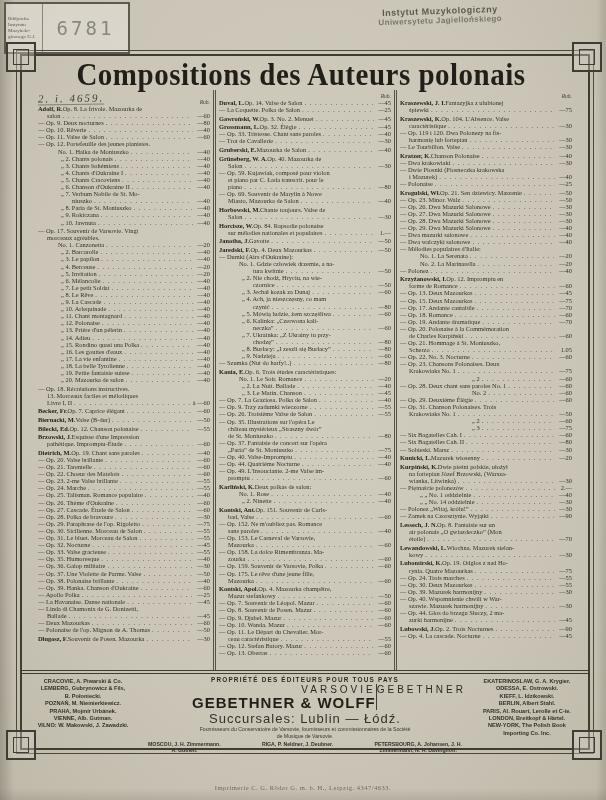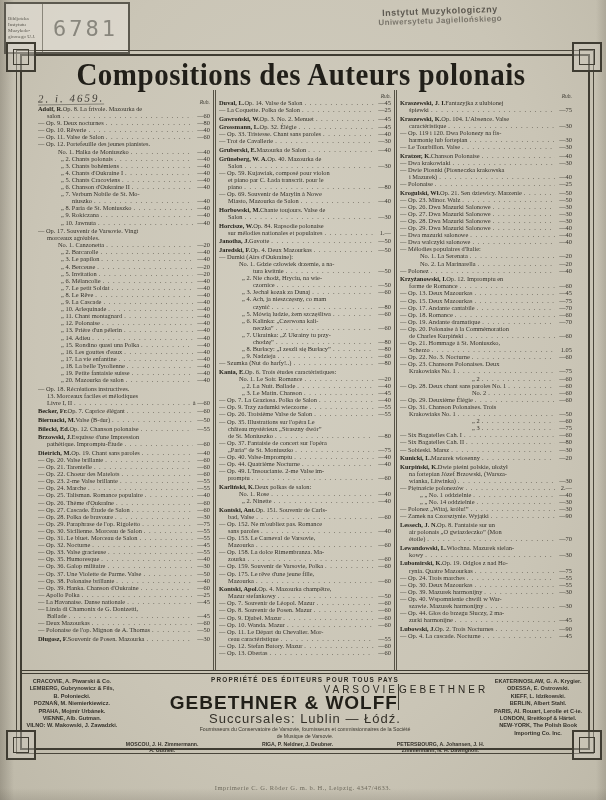--- a/index.html
+++ b/index.html
@@ -7,21 +7,21 @@
     background:
       linear-gradient(90deg, rgba(74,68,56,.28), rgba(74,68,56,0) 14px),
       linear-gradient(270deg, rgba(74,68,56,.18), rgba(74,68,56,0) 10px),
       linear-gradient(0deg, rgba(74,68,56,.15), rgba(74,68,56,0) 12px),
       radial-gradient(ellipse at 50% 42%, #d2cec0 0%, #cac5b6 62%, #beb9a9 100%);
     color:#35322b; font-family:"Liberation Serif","DejaVu Serif",serif;}
   
   .stamp-box{position:absolute;left:4px;top:2px;width:122px;height:48px;border:2px solid #5c594f;
     background:rgba(223,219,209,.75);display:flex;align-items:center;}
   .stamp-side{width:34px;font-size:5px;line-height:6px;color:#5a574e;padding-left:2px;border-right:1px solid #8a867a;height:100%;display:flex;flex-direction:column;justify-content:center;}
-  .stamp-num{flex:1;text-align:center;font-size:22px;letter-spacing:3px;color:#7b7970;font-family:"DejaVu Sans Mono",monospace;opacity:.85;}
+  .stamp-num{flex:1;text-align:center;font-size:19px;letter-spacing:3px;color:#7b7970;font-family:"DejaVu Sans Mono",monospace;opacity:.85;}
   .stamp-right{position:absolute;left:330px;top:6px;width:220px;text-align:center;color:#524e46;
     font-family:"Liberation Sans",sans-serif;transform:rotate(-2deg);opacity:.9;}
   .stamp-right .l1{font-size:9px;font-weight:bold;letter-spacing:.5px;}
   .stamp-right .l2{font-size:8px;font-weight:bold;opacity:.75;letter-spacing:.4px;}
   
   .frame{position:absolute;left:20px;right:16px;top:54px;bottom:50px;border:2px solid #3f3c32;
     display:flex;flex-direction:column;}
   .frame::before{content:'';position:absolute;inset:-6px;border:1px solid #4a463b;pointer-events:none;}
   .corner{position:absolute;width:30px;height:30px;pointer-events:none;}
   .corner::before{content:'';position:absolute;inset:0;border:2px solid #3f3c32;background:rgba(210,206,196,.4);}
@@ -52,21 +52,21 @@
   .i1{padding-left:9px;} .i2{padding-left:20px;} .i3{padding-left:23px;} .i4{padding-left:34px;} .i5{padding-left:72px;}
   
   .foot{border-top:4px double #3f3c32;display:flex;height:74px;font-family:"Liberation Sans",sans-serif;}
   .agents{width:142px;font-size:5.6px;line-height:7.4px;text-align:center;color:#34312a;padding-top:4px;font-weight:bold;}
   .fc{flex:1;text-align:center;padding-top:2px;}
   .prop{font-size:6.4px;font-weight:bold;letter-spacing:1.2px;color:#2e2b24;}
   .pubrow{display:flex;margin-top:1px;}
   .pub{flex:1;}
   .pub + .pub{border-left:1px solid #3f3c32;}
   .pubcity{font-size:10px;font-weight:normal;letter-spacing:3px;color:#2b2820;text-align:right;}
-  .pubname{font-size:19px;font-weight:bold;letter-spacing:1px;color:#211f18;line-height:15px;white-space:nowrap;margin-left:48px;}
+  .pubname{font-size:15px;font-weight:bold;letter-spacing:1px;color:#211f18;line-height:15px;white-space:nowrap;margin-left:48px;}
   .succ{font-size:13px;letter-spacing:1px;color:#34312a;margin-top:1px;}
   .fourn{font-size:5.2px;line-height:5.8px;color:#3a372f;margin-top:1px;}
   .minirow{display:flex;justify-content:space-between;font-size:5.2px;line-height:6px;font-weight:bold;color:#34312a;padding:1px 4px 0 4px;}
   .minirow > div{text-align:center;}
   .imprint{position:absolute;left:0;right:0;bottom:9px;text-align:center;font-size:6.5px;color:#6e6a5d;letter-spacing:.5px;font-family:"Liberation Serif",serif;}
 </style>
 </head>
 <body>
 
 <div class="page">

